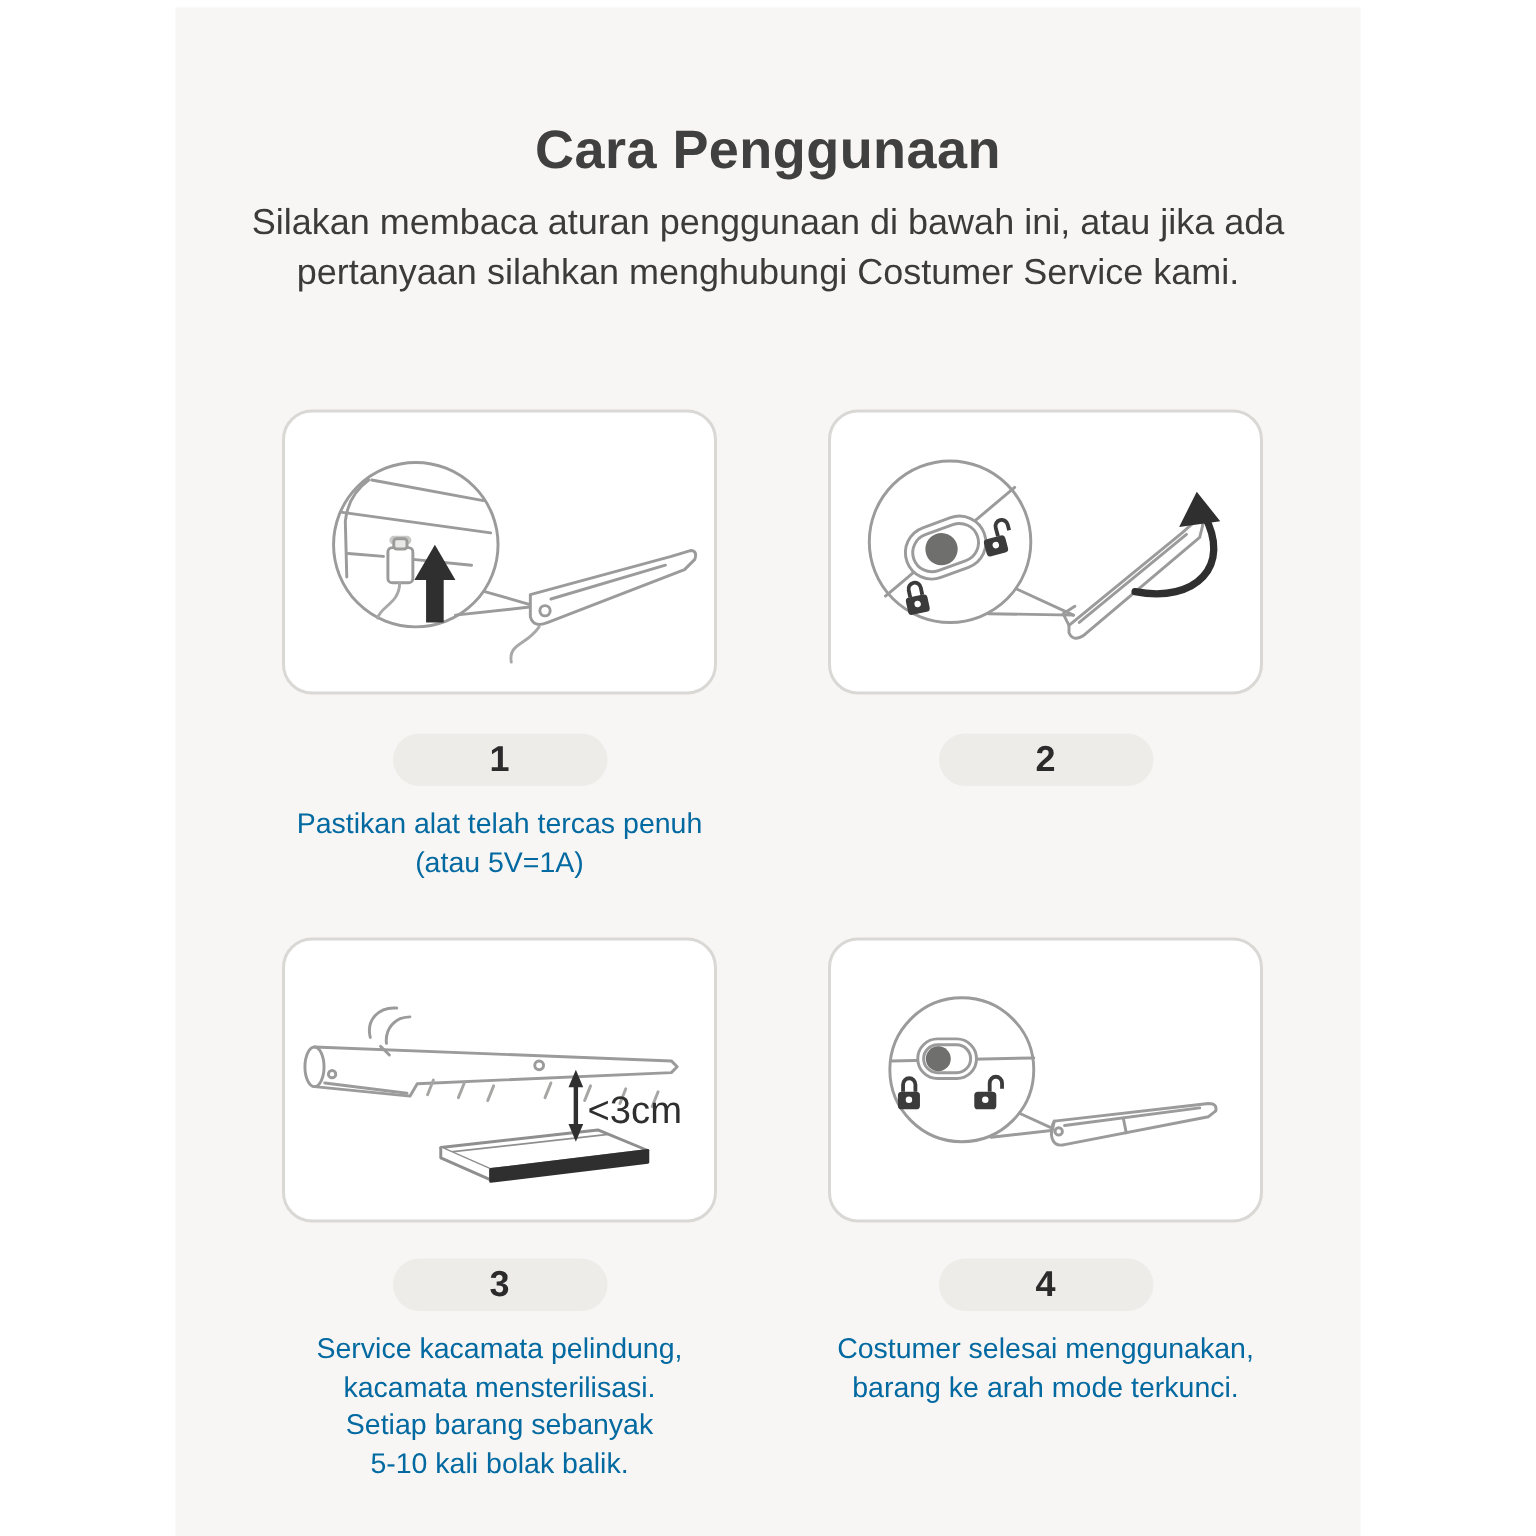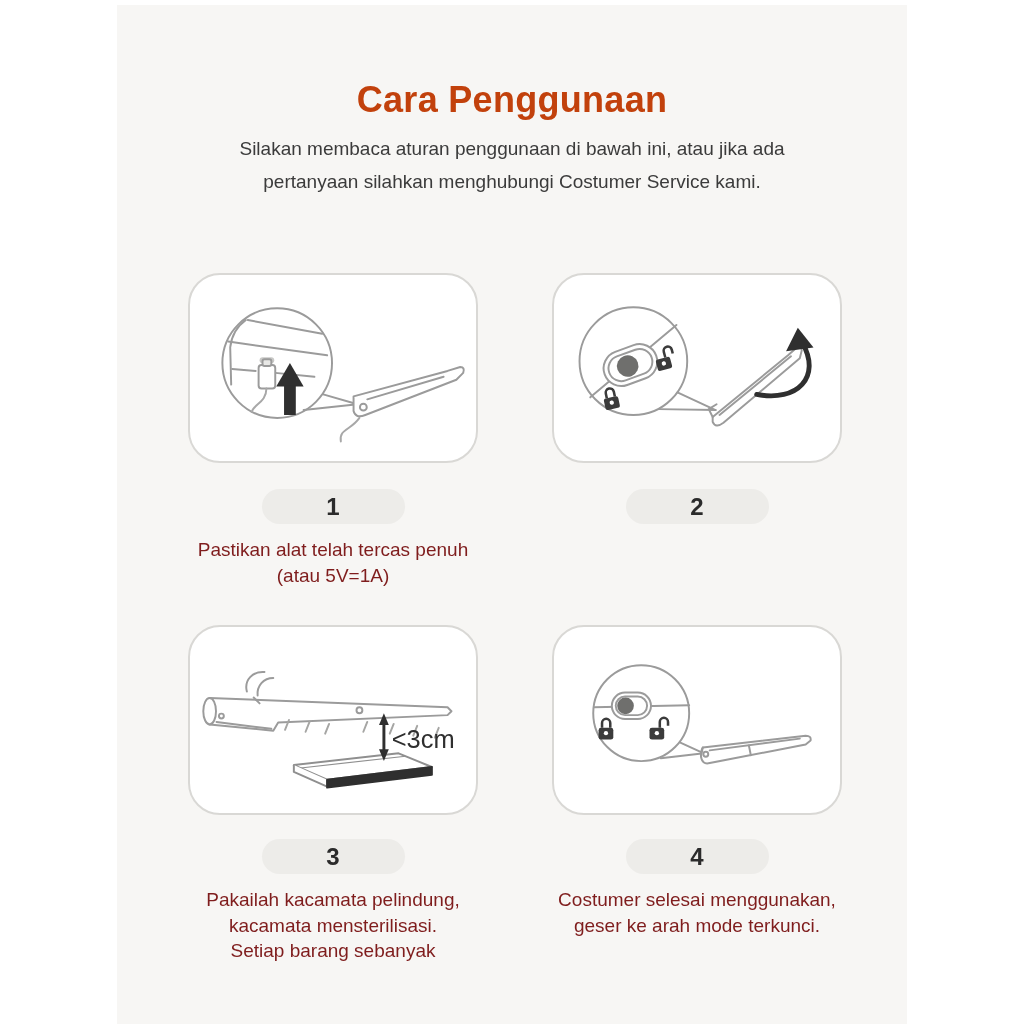--- a/index.html
+++ b/index.html
@@ -7,42 +7,42 @@
     width:1024px;height:1024px;background:#ffffff;overflow:hidden;position:relative;
     font-family:"Liberation Sans",sans-serif;
     -webkit-font-smoothing:antialiased;
   }
   .panel{
     position:absolute;left:117px;top:5px;width:790px;height:1019px;
     background:#F7F6F4;
   }
   .title{
     position:absolute;left:0;top:74px;width:790px;text-align:center;
-    font-size:36px;font-weight:700;color:#c2410c;letter-spacing:.3px;
+    font-size:36px;font-weight:700;color:#404040;letter-spacing:.3px;
   }
   .subtitle{
     position:absolute;left:0;top:127px;width:790px;text-align:center;
-    font-size:19px;line-height:33px;color:#3b3b3b;
+    font-size:24px;line-height:33px;color:#3b3b3b;
   }
   .step{position:absolute;width:290px;text-align:center;}
   .step-1{left:71px;top:268px;}   
   .step-2{left:435px;top:268px;}
   .step-3{left:71px;top:620px;}
   .step-4{left:435px;top:620px;}
   .card{
     width:290px;height:190px;background:#ffffff;border:2px solid #D9D8D5;
-    border-radius:32px;box-sizing:border-box;overflow:hidden;
+    border-radius:20px;box-sizing:border-box;overflow:hidden;
   }
   .card svg{display:block;width:100%;height:100%;}
   .pill{
     width:143px;height:35px;margin:26px auto 0 auto;border-radius:17.5px;
     background:#EDECE9;font-size:24px;font-weight:700;color:#2b2b2b;line-height:35px;
   }
   .step-3 .pill,.step-4 .pill{margin-top:24px;}
-  .caption{margin-top:13px;font-size:19px;line-height:25.5px;color:#7f1d1d;white-space:nowrap;}
+  .caption{margin-top:13px;font-size:19px;line-height:25.5px;color:#0369a1;white-space:nowrap;}
   .stroke{stroke:#9b9b9b;stroke-width:2;fill:none;stroke-linecap:round;stroke-linejoin:round;}
   .dark{fill:#2f2f2f;}
   text.dist{font-family:"Liberation Sans",sans-serif;font-size:26px;fill:#2f2f2f;}
 </style>
 </head>
 <body>
 
 <div class="panel">
 
   <div class="title">Cara Penggunaan</div>
@@ -154,23 +154,24 @@
         <g class="dark">
           <rect x="195.5" y="97" width="3" height="32"></rect>
           <polygon points="197,88 192,100 202,100"></polygon>
           <polygon points="197,137 192,125 202,125"></polygon>
         </g>
         <text class="dist" x="205" y="124">&lt;3cm</text>
       </svg>
     </div>
     <div class="pill">3</div>
     <div class="caption">
-      <div>Pakailah kacamata pelindung,</div>
+      <div>Service kacamata pelindung,</div>
       <div>kacamata mensterilisasi.</div>
       <div>Setiap barang sebanyak</div>
+      <div>5-10 kali bolak balik.</div>
     </div>
   </div>
 
   <div class="step step-4">
     <div class="card">
       <svg viewBox="0 0 290 190">
         <g class="stroke">
           <circle cx="88" cy="88" r="49" fill="#ffffff"></circle>
           <path d="M40,82 L137,80"></path>
           <g>
@@ -194,17 +195,17 @@
         <g transform="translate(104,104)">
           <path d="M3,-1 V-7 A4.2,4.2 0 0 1 11.4,-7 V-3" fill="none" stroke="#3b3b3b" stroke-width="2.6"></path>
           <rect x="-7.5" y="-1" width="15" height="12" rx="2.5" fill="#3b3b3b"></rect>
           <circle cx="0" cy="4.5" r="2.2" fill="#ffffff"></circle>
         </g>
       </svg>
     </div>
     <div class="pill">4</div>
     <div class="caption">
       <div>Costumer selesai menggunakan,</div>
-      <div>geser ke arah mode terkunci.</div>
+      <div>barang ke arah mode terkunci.</div>
     </div>
   </div>
 
 </div>
 
 </body></html>

